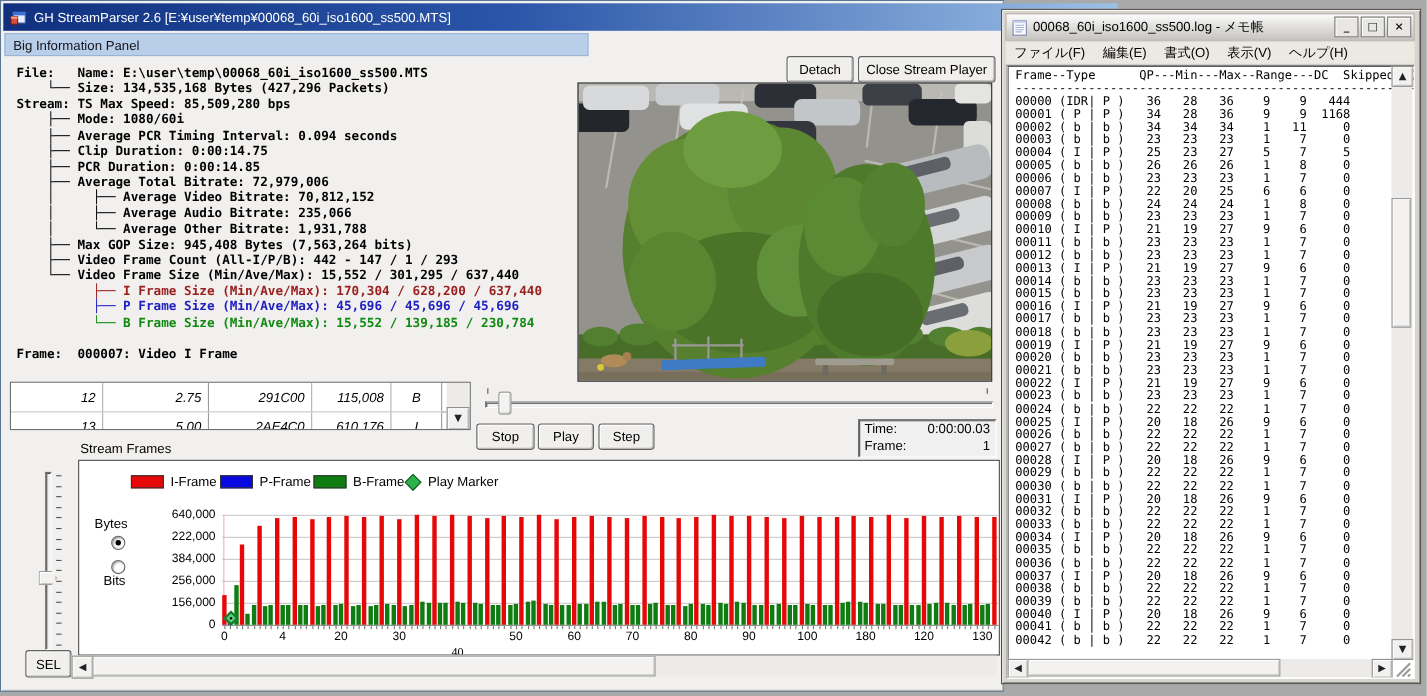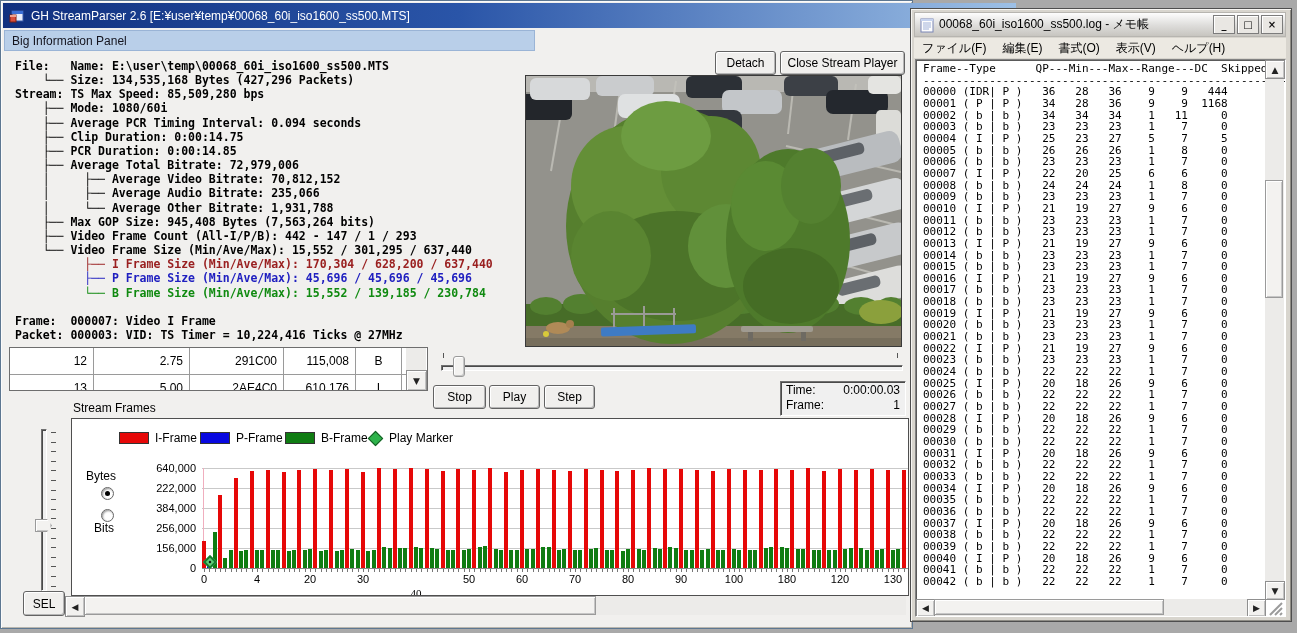--- a/index.html
+++ b/index.html
@@ -154,21 +154,20 @@
       <div class="info-line k">    │     ├── Average Audio Bitrate: 235,066</div>
       <div class="info-line k">    │     └── Average Other Bitrate: 1,931,788</div>
       <div class="info-line k">    ├── Max GOP Size: 945,408 Bytes (7,563,264 bits)</div>
       <div class="info-line k">    ├── Video Frame Count (All-I/P/B): 442 - 147 / 1 / 293</div>
       <div class="info-line k">    └── Video Frame Size (Min/Ave/Max): 15,552 / 301,295 / 637,440</div>
       <div class="info-line r">          ├── I Frame Size (Min/Ave/Max): 170,304 / 628,200 / 637,440</div>
       <div class="info-line b">          ├── P Frame Size (Min/Ave/Max): 45,696 / 45,696 / 45,696</div>
       <div class="info-line g">          └── B Frame Size (Min/Ave/Max): 15,552 / 139,185 / 230,784</div>
       <div class="info-line k">&nbsp;</div>
       <div class="info-line k">Frame:  000007: Video I Frame</div>
-      <div class="info-line k">Packet: 000003: VID: TS Timer = 10,224,416 Ticks @ 27MHz</div>
     </div>
 
   <div class="btn3d" style="left:714px;top:50px;width:59px;height:22px;">
     <span>Detach</span>
   </div>
   <div class="btn3d" style="left:779px;top:50px;width:123px;height:22px;">
     <span>Close Stream Player</span>
   </div>
 
   <div class="abs" style="left:524px;top:74px;width:377px;height:272px;border:1px solid #3a3a3a;box-sizing:border-box;overflow:hidden;background:#95948f;">
@@ -276,21 +275,21 @@
 
       <g>
           <ellipse cx="32" cy="252" rx="12" ry="6" fill="#b08a57"></ellipse>
           <circle cx="44" cy="248" r="4" fill="#a57f4e"></circle>
          <circle cx="20" cy="258" r="3" fill="#d8c93a"></circle>
         </g>
     </svg>
   </div>
 
   <div id="frame-table">
-    <div id="frame-table-body" style="position:absolute;left:0;top:-10px;width:396px;">
+    <div id="frame-table-body" style="position:absolute;left:0;top:-10px;width:396px;font-style:italic;">
         <div class="ft-row" style="height: 9px;"></div>
         <div class="ft-row">
           <div class="ft-cell" style="width: 84px;">12</div>
           <div class="ft-cell" style="width: 96px;">2.75</div>
           <div class="ft-cell" style="width: 94px;">291C00</div>
           <div class="ft-cell" style="width: 72px;">115,008</div>
           <div class="ft-cell center" style="width: 46px;">B</div>
         </div>
         <div class="ft-row">
           <div class="ft-cell" style="width: 84px;">13</div>

